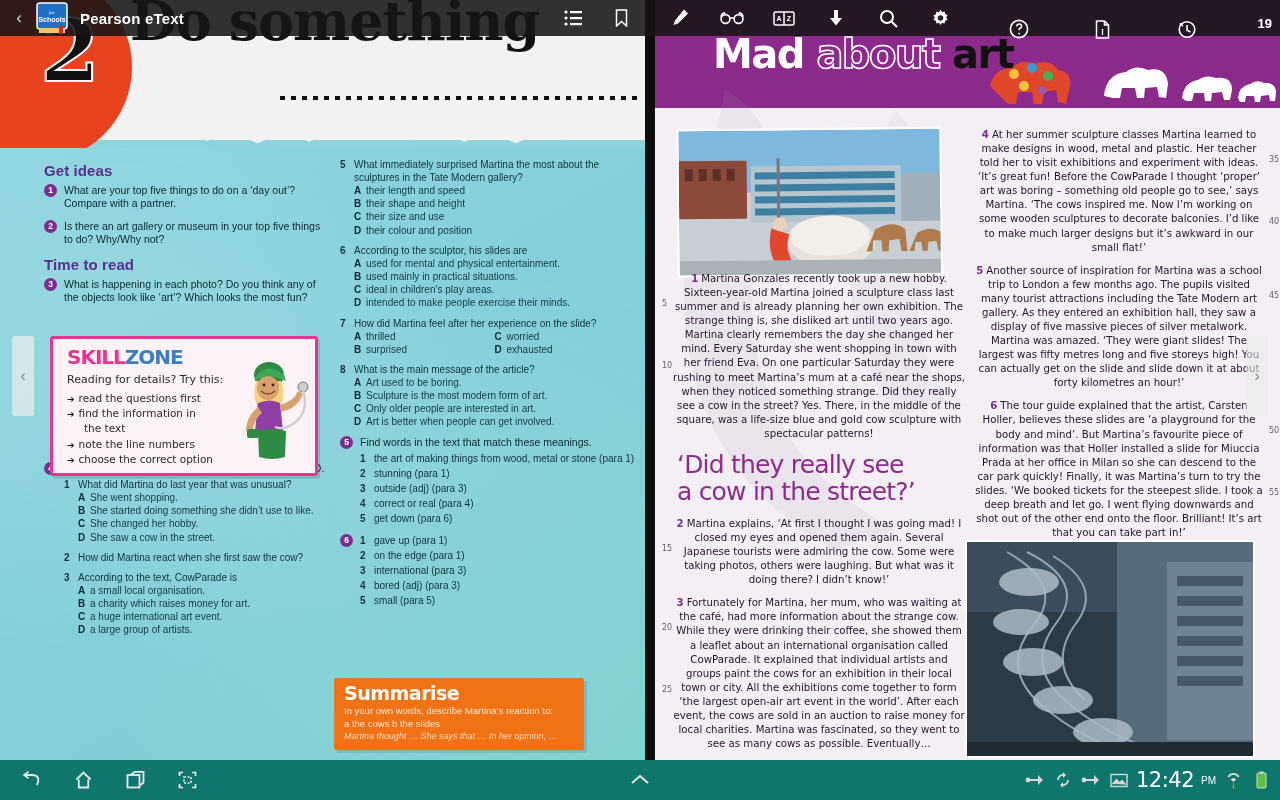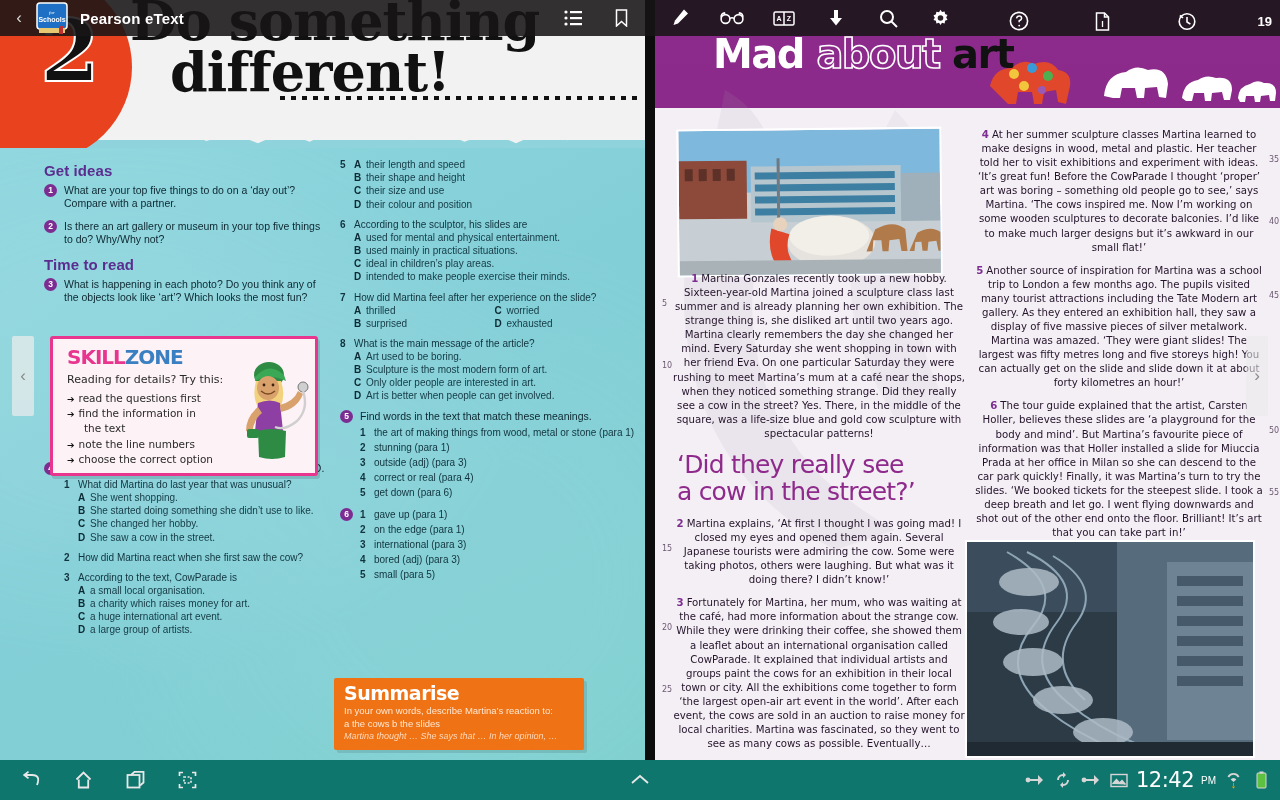--- a/index.html
+++ b/index.html
@@ -129,21 +129,21 @@
     font-size:17px; color:#d8d8d8; }
   #tb-logo { width:36px; height:34px; margin-left:4px; position:relative; }
   #tb-title { margin-left:10px; font-size:15px; font-weight:700; letter-spacing:.2px; }
   #tb-left-icons { margin-left:auto; display:flex; align-items:center; gap:22px; padding-right:26px; }
   #tb-right { position:absolute; left:655px; top:0; width:625px; height:36px;
     display:flex; align-items:center; }
   .tbi { width:26px; height:26px; display:flex; align-items:center; justify-content:center;
     color:#fff; }
   #tb-right .tbi { margin-right:26px; }
   #tb-right .tbi:first-child { margin-left:12px; }
-  #tb-pagebadge { position:absolute; right:8px; top:3px; height:36px; display:flex; align-items:center;
+  #tb-pagebadge { position:absolute; right:8px; top:16px; height:36px; display:flex; 
     gap:32px; }
   #tb-pagenum { font-size:13px; font-weight:700; color:#fff; }
 
   
   #sysbar { position:absolute; left:0; top:760px; width:1280px; height:40px; background:#0f766e;
     display:flex; align-items:center; color:#e8e8e8; }
   #sys-left { display:flex; align-items:center; gap:30px; padding-left:20px; }
   #sys-center { position:absolute; left:0; right:0; display:flex; justify-content:center; }
   #sys-right { position:absolute; right:8px; display:flex; align-items:center; gap:6px; }
   #sys-clock { font-family:"DejaVu Sans", sans-serif; font-size:21px; color:#fff; letter-spacing:-.5px; }
@@ -158,21 +158,20 @@
 
   <div id="book">
 
     <div id="left-page">
       <div class="lp-topwhite"></div>
       <div class="lp-jag"></div>
       <div class="lp-redcircle"></div>
       <div class="lp-unitnum">2</div>
       <div class="lp-title">
         <span>Do something</span>
-        <span class="l2">different!</span>
       </div>
       <div class="lp-dots"></div>
 
       <div class="lp-body">
         <div class="lp-wash"></div>
 
         <div class="col" id="col1">
           <div class="hd">Get ideas</div>
 
           <div class="q">
@@ -219,21 +218,21 @@
                     <div class="opt"><b>D</b><span>a large group of artists.</span></div>
                   </div>
                 </div>
               </div>
           </div>
         </div>
 
         <div class="col" id="col2">
           <div id="mcq-list">
               <div style="margin-bottom: 7px;">
-                <div class="subq"><span class="n">5</span></div>
+                <div class="subq"><span class="n">5</span><span>What immediately surprised Martina the most about the sculptures in the Tate Modern gallery?</span></div>
                 <div class="opts">
                   <div class="opt"><b>A</b><span>their length and speed</span></div>
                   <div class="opt"><b>B</b><span>their shape and height</span></div>
                   <div class="opt"><b>C</b><span>their size and use</span></div>
                   <div class="opt"><b>D</b><span>their colour and position</span></div>
                 </div>
               </div>
               <div style="margin-bottom: 7px;">
                 <div class="subq"><span class="n">6</span><span>According to the sculptor, his slides are</span></div>
                 <div class="opts">

